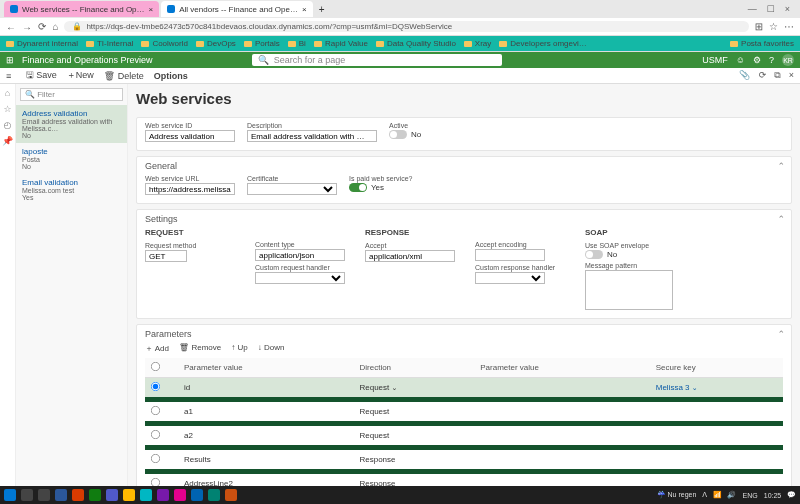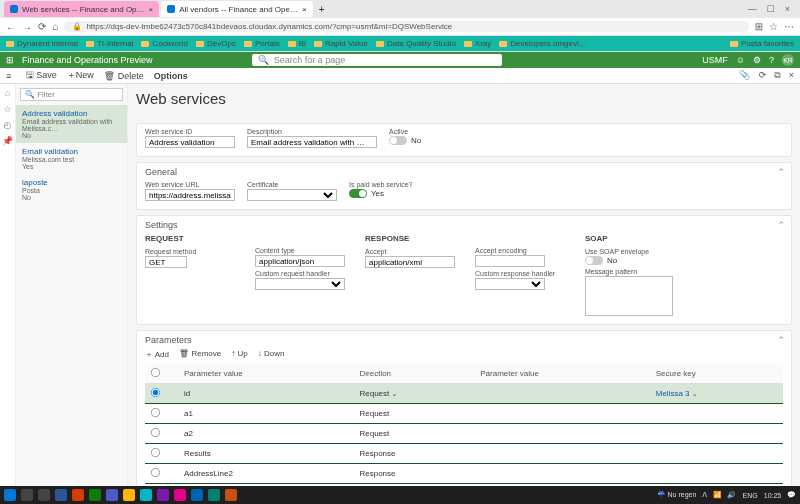--- a/index.html
+++ b/index.html
@@ -37,21 +37,21 @@
 .list-pane { width: 112px; background: #f8f8f8; border-right: 1px solid #eee; }
 .filter-box { margin:4px; border:1px solid #ccc; padding:1px 4px; font-size:8px; color:#888; background:#fff; }
 .list-item { padding:4px 6px; font-size:8px; border-bottom:0; cursor:pointer; }
 .list-item.sel { background:#d8e6d8; }
 .li-title { color:#0b5aa6; font-weight:500; }
 .li-sub { color:#666; font-size:7px; }
 .li-foot { color:#666; font-size:7px; }
 
 .content { flex:1; background:#f6f6f6; overflow:auto; padding:4px 8px; }
 .view-link { font-size:8px; color:#555; }
-.page-title { font-size:15px; font-weight:400; margin:2px 0 16px; }
+.page-title { font-size:15px; font-weight:700; margin:2px 0 10px; }
 
 .card { background:#fff; border:1px solid #e5e5e5; border-radius:2px; margin-bottom:5px; padding:4px 8px 8px; position:relative; }
 .card .collapse { position:absolute; right:6px; top:4px; color:#888; font-size:9px; }
 .card-title { font-size:9px; color:#555; margin-bottom:2px; }
 
 .field-row { display:flex; gap:12px; flex-wrap:wrap; }
 .field { display:flex; flex-direction:column; font-size:8px; }
 .field label { color:#555; margin-bottom:1px; font-size:7px; }
 .field input, .field select, .txtbox { border:1px solid #bbb; font-size:8px; padding:1px 3px; background:#fff; height:12px; }
 .w-s { width:70px; } .w-m { width:90px; } .w-l { width:130px; }
@@ -63,21 +63,21 @@
 .switch.on .knob { left:10px; }
 
 .section-h { font-size:8px; font-weight:700; text-transform:uppercase; color:#444; margin-bottom:2px; }
 .req-grid { display:grid; grid-template-columns: 100px 100px 100px 100px 90px; gap:6px 10px; }
 .col { display:flex; flex-direction:column; gap:3px; }
 .textarea { border:1px solid #bbb; height:40px; width:88px; background:#fff; }
 
 .param-tools { display:flex; gap:10px; font-size:8px; color:#444; margin:4px 0; }
 .tbl { width:100%; border-collapse:collapse; font-size:8px; }
 .tbl th { text-align:left; font-weight:500; color:#555; border-bottom:1px solid #ddd; padding:2px 4px; background:#fafafa; }
-.tbl td { padding:2px 4px; border-bottom:1px solid #14532d; }
+.tbl td { padding:2px 4px; border-bottom:5px solid #14532d; }
 .tbl tr.sel { background:#d8e6d8; }
 .tbl input[type=radio]{ transform:scale(0.7); }
 .secure-cell { color:#0b5aa6; }
 
 .taskbar { position:absolute; bottom:0; left:0; right:0; height:18px; background:#1f1f1f; display:flex; align-items:center; padding:0 4px; gap:5px; }
 .tb-ic { width:12px; height:12px; background:#444; border-radius:2px; }
 .tb-rhs { margin-left:auto; display:flex; align-items:center; gap:6px; color:#ddd; font-size:7px; }
 .chev { font-size:7px; }
 </style>
 </head>
@@ -206,28 +206,28 @@
   </div>
 
   <div class="list-pane">
     <div class="filter-box">🔍 <span>Filter</span></div>
     <div class="list-item sel">
       <div class="li-title">Address validation</div>
       <div class="li-sub">Email address validation with Melissa.c…</div>
       <div class="li-foot">No</div>
     </div>
     <div class="list-item">
+      <div class="li-title">laposte</div>
+      <div class="li-sub">Posta</div>
+      <div class="li-foot">No</div>
+    </div>
+    <div class="list-item">
       <div class="li-title">Email validation</div>
       <div class="li-sub">Melissa.com test</div>
       <div class="li-foot">Yes</div>
-    </div>
-    <div class="list-item">
-      <div class="li-title">laposte</div>
-      <div class="li-sub">Posta</div>
-      <div class="li-foot">No</div>
     </div>
   </div>
 
   <div class="content">
     <div class="page-title">Web services</div>
 
     <div class="card">
       <div class="field-row">
         <div class="field">
             <label>Web service ID</label>

